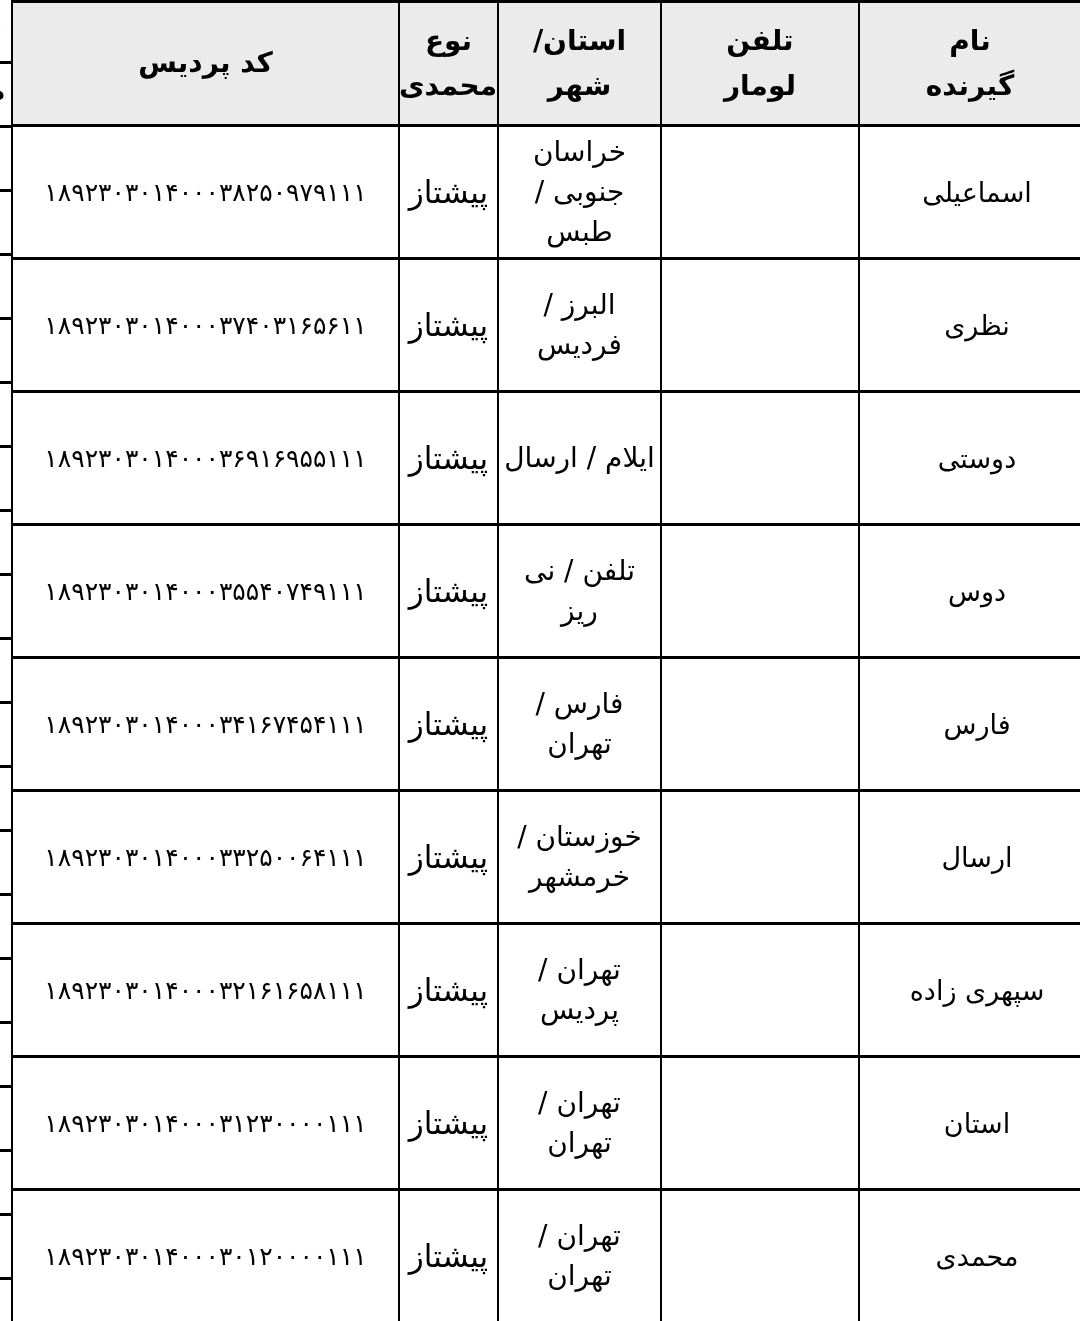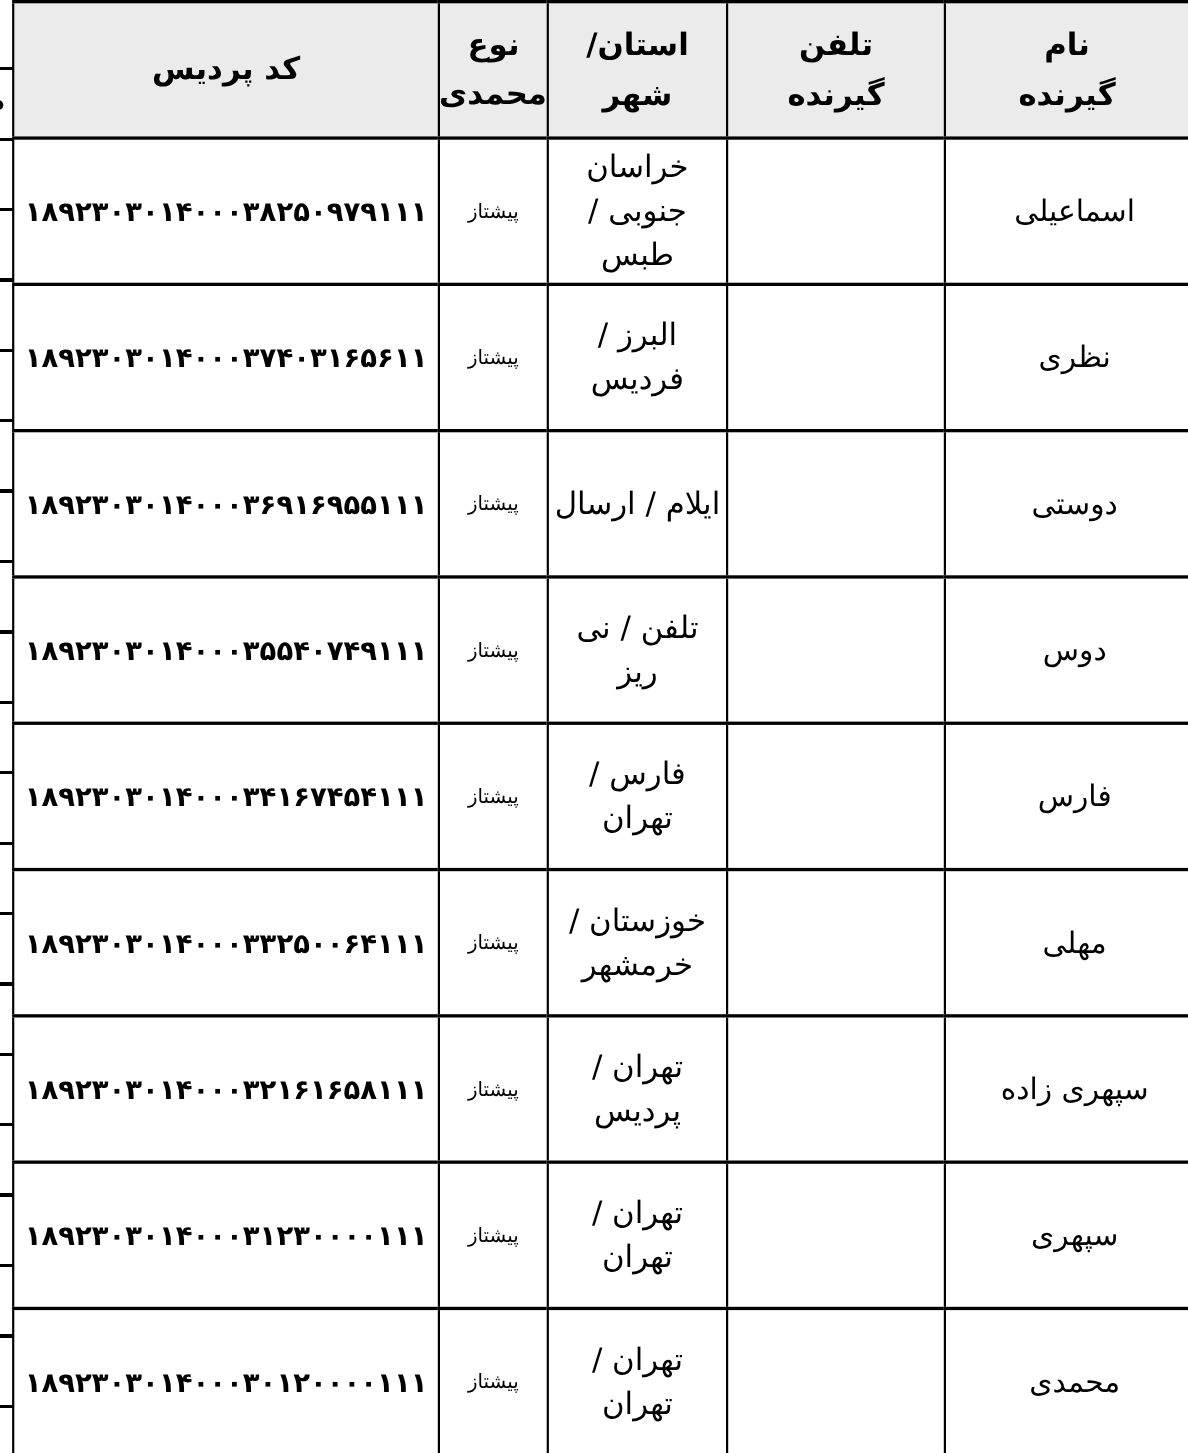--- a/index.html
+++ b/index.html
@@ -35,22 +35,22 @@
     overflow: hidden;
   }
   .shipments thead tr { height: 124px; }
   .shipments tbody tr { height: 133px; }
   .shipments th {
     background: #ebebeb;
     font-weight: bold;
     font-size: 28px;
     line-height: 1.6;
   }
-  td.cell-code  { font-size: 25px; letter-spacing: 1px; font-weight: bold; }
-  td.cell-type  { font-size: 18px; }
+  td.cell-code  { font-size: 25px; letter-spacing: 1px; }
+  td.cell-type  { font-size: 31px; }
   td.cell-city  { font-size: 28px; line-height: 1.42; }
   td.cell-phone { font-size: 26px; }
   td.cell-name  { font-size: 27px; padding-left: 14px; }
 
   
   .edge-strip {
     position: absolute;
     top: 0;
     left: 0;
     width: 12px;
@@ -95,21 +95,21 @@
       <col style="width:198px">
       <col style="width:163px">
       <col style="width:99px">
       <col style="width:387px">
     </colgroup>
     <thead>
       <tr>
         <th>نام
 گیرنده</th>
         <th>تلفن
-گیرنده</th>
+لومار</th>
         <th>استان/
 شهر</th>
         <th>نوع
 محمدی</th>
         <th>کد پردیس</th>
       </tr>
     </thead>
     <tbody>
       <tr>
         <td class="cell-name">اسماعیلی</td>
@@ -145,37 +145,37 @@
       </tr>
       <tr>
         <td class="cell-name">فارس</td>
         <td class="cell-phone"></td>
         <td class="cell-city">فارس /
 تهران</td>
         <td class="cell-type">پیشتاز</td>
         <td class="cell-code">۱۸۹۲۳۰۳۰۱۴۰۰۰۳۴۱۶۷۴۵۴۱۱۱</td>
       </tr>
       <tr>
-        <td class="cell-name">مهلی</td>
+        <td class="cell-name">ارسال</td>
         <td class="cell-phone"></td>
         <td class="cell-city">خوزستان /
 خرمشهر</td>
         <td class="cell-type">پیشتاز</td>
         <td class="cell-code">۱۸۹۲۳۰۳۰۱۴۰۰۰۳۳۲۵۰۰۶۴۱۱۱</td>
       </tr>
       <tr>
         <td class="cell-name">سپهری زاده</td>
         <td class="cell-phone"></td>
         <td class="cell-city">تهران /
 پردیس</td>
         <td class="cell-type">پیشتاز</td>
         <td class="cell-code">۱۸۹۲۳۰۳۰۱۴۰۰۰۳۲۱۶۱۶۵۸۱۱۱</td>
       </tr>
       <tr>
-        <td class="cell-name">سپهری</td>
+        <td class="cell-name">استان</td>
         <td class="cell-phone"></td>
         <td class="cell-city">تهران /
 تهران</td>
         <td class="cell-type">پیشتاز</td>
         <td class="cell-code">۱۸۹۲۳۰۳۰۱۴۰۰۰۳۱۲۳۰۰۰۰۱۱۱</td>
       </tr>
       <tr>
         <td class="cell-name">محمدی</td>
         <td class="cell-phone"></td>
         <td class="cell-city">تهران /

